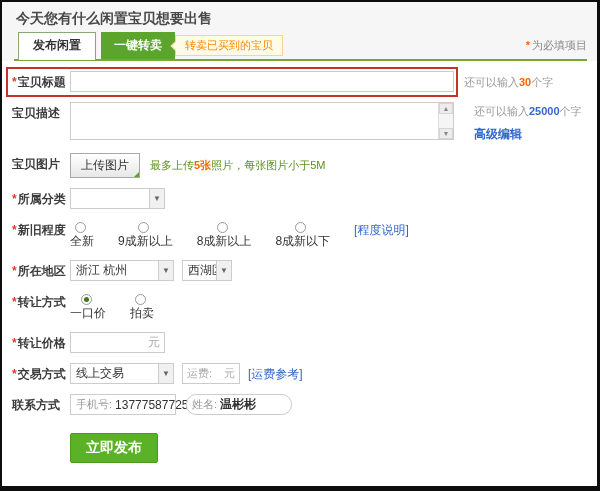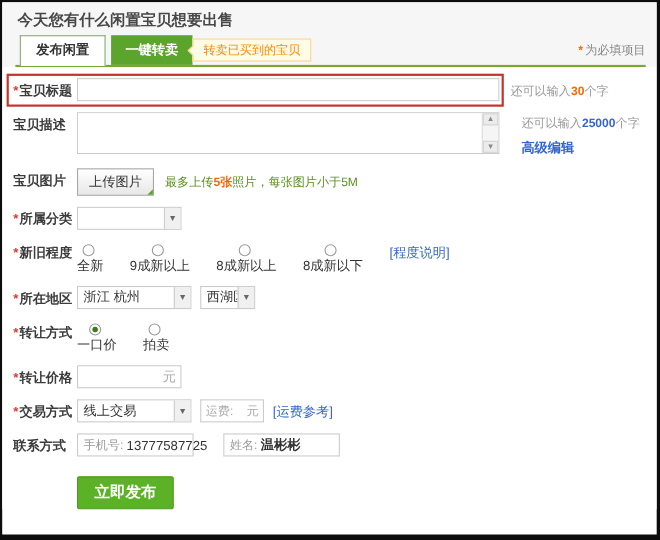--- a/index.html
+++ b/index.html
@@ -120,21 +120,21 @@
   .ropt { font-size: 12px; color: #333; margin-right: 24px; display: inline-flex; align-items: center; padding-top: 3px; cursor: pointer; flex-direction: column; }
   .radio { width: 11px; height: 11px; border: 1px solid #999; border-radius: 50%; background: #fff; display: inline-block; margin-right: 4px; position: relative; flex-shrink: 0; }
   .radio.checked::after { content: ''; position: absolute; left: 2px; top: 2px; width: 5px; height: 5px; border-radius: 50%; background: #3a7d14; }
   .row-link { padding-top: 3px; }
   
   .unit-input { width: 95px; height: 21px; border: 1px solid #ccc; background: #fff; display: flex; align-items: center; padding: 0 4px; }
   .unit-input input { flex: 1; border: none; outline: none; min-width: 0; font-size: 12px; }
   .unit { color: #aaa; font-size: 12px; }
   .freight { width: 58px; height: 21px; border: 1px solid #ccc; background: #fff; display: flex; align-items: center; justify-content: space-between; padding: 0 4px; font-size: 11px; color: #aaa; margin-left: 8px; }
   .contact-input { width: 106px; height: 21px; border: 1px solid #ccc; background: #fff; display: flex; align-items: center; padding: 0 5px; font-size: 12px; cursor: text; }
-  .contact-input + .contact-input { margin-left: 27px; }
+  .contact-input + .contact-input { margin-left: 10px; border-radius: 10px; }
   .gray-lbl { color: #999; font-size: 11px; margin-right: 3px; white-space: nowrap; }
   .dark-val { color: #333; white-space: nowrap; }
   .bold { font-weight: bold; }
   
   .submit-row { margin: 13px 0 0 68px; }
   .submit-btn {
     background: #5cb227; border: 1px solid #499c1b; color: #fff;
     font-size: 14px; font-weight: bold; padding: 5px 15px;
     border-radius: 2px; cursor: pointer;
     font-family: "Liberation Sans", "DejaVu Sans", sans-serif;

